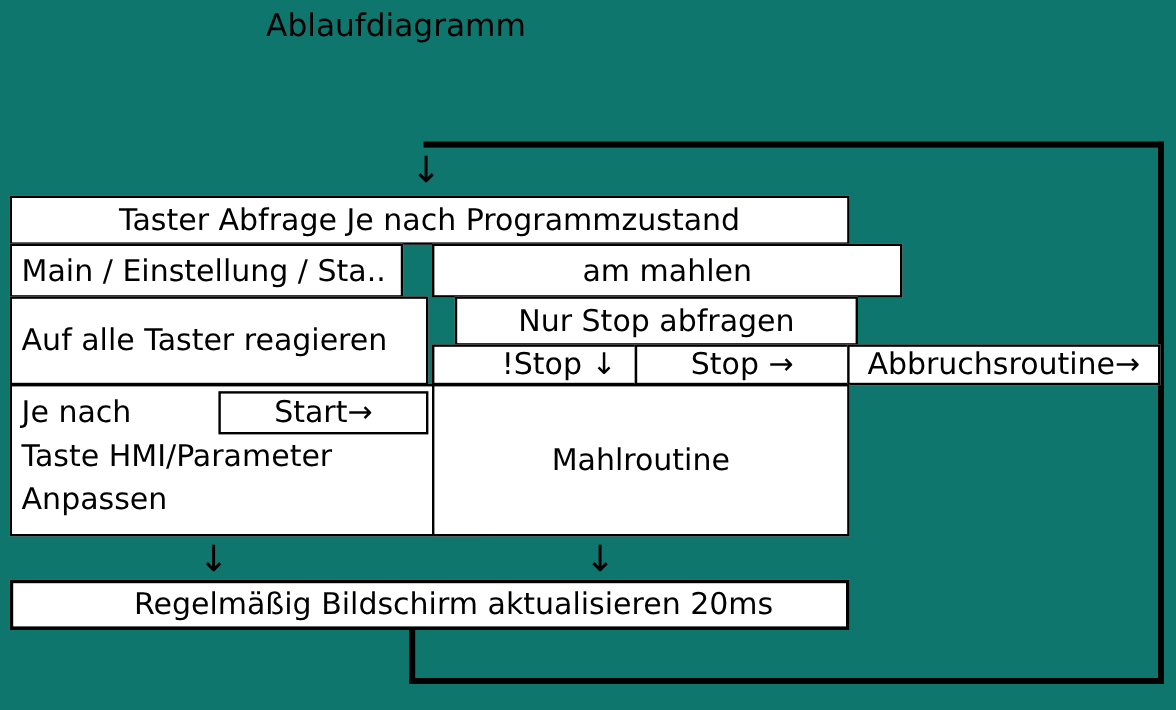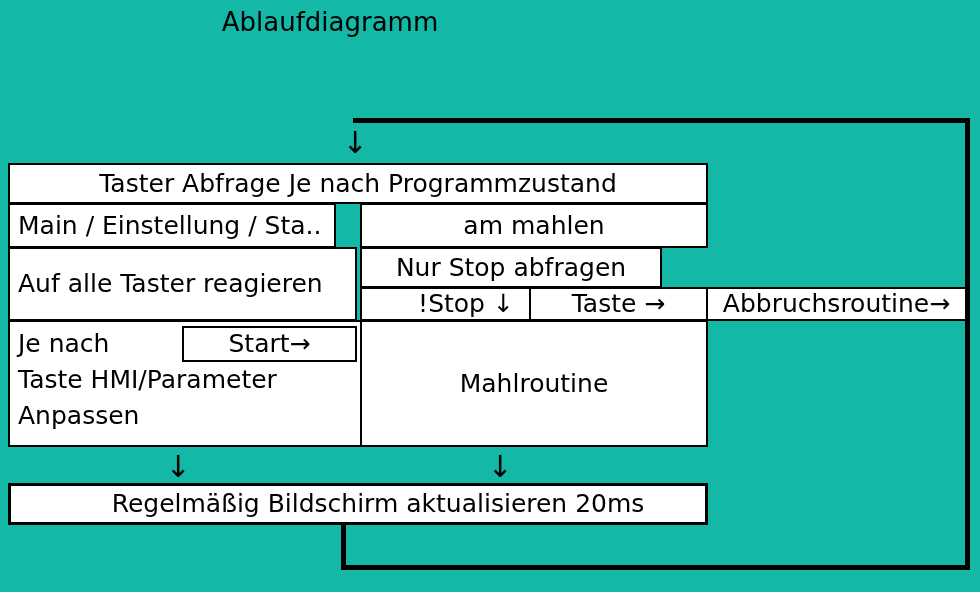--- a/index.html
+++ b/index.html
@@ -4,21 +4,21 @@
 <style>
   html, body {
     margin: 0;
     padding: 0;
     background: #ffffff;
   }
   #page {
     position: relative;
     width: 980px;
     height: 592px;
-    background: #14b8a6;
+    background: #0f766e;
     font-family: "DejaVu Sans", "Liberation Sans", sans-serif;
     color: #000000;
     overflow: hidden;
   }
   .title {
     position: absolute;
     left: 0;
     top: 6px;
     width: 660px;
     text-align: center;
@@ -76,28 +76,28 @@
   <div class="vline" style="left:965px; top:118px; height:452px;"></div>
   <div class="hline" style="left:341px; top:565px; width:629px;"></div>
   <div class="vline" style="left:341px; top:524px; height:45px;"></div>
 
   <div class="arrow" style="left:340px; top:128px; width:30px;">↓</div>
 
   <div class="cell center" style="left:8px; top:163px; width:700px; height:41px;text-align:center;">Taster Abfrage Je nach Programmzustand</div>
 
   <div class="cell left" style="left:8px; top:203px; width:328px; height:45px;">Main / Einstellung / Sta..</div>
 
-  <div class="cell center" style="left:360px; top:203px; width:348px; height:45px;">am mahlen</div>
+  <div class="cell center" style="left:360px; top:203px; width:392px; height:45px;">am mahlen</div>
 
   <div class="cell left" style="left:8px; top:247px; width:349px; height:74px;">Auf alle Taster reagieren</div>
 
-  <div class="cell center" style="left:360px; top:247px; width:302px; height:41px;text-align:center;">Nur Stop abfragen</div>
+  <div class="cell center" style="left:379px; top:247px; width:336px; height:41px;text-align:center;">Nur Stop abfragen</div>
 
   <div class="cell center" style="left:360px; top:287px; width:171px; height:34px;padding-left:41px;">!Stop ↓</div>
-  <div class="cell center" style="left:529px; top:287px; width:179px; height:34px;">Taste →</div>
+  <div class="cell center" style="left:529px; top:287px; width:179px; height:34px;">Stop →</div>
 
   <div class="cell center" style="left:706px; top:287px; width:261px; height:34px;">Abbruchsroutine→</div>
 
   <div class="cell left" style="left:8px; top:320px; width:390px; height:127px; align-items:flex-start; padding-top:4px; line-height:36px;">Je nach
 Taste HMI/Parameter
 Anpassen</div>
 
   <div class="cell center" style="left:360px; top:320px; width:348px; height:127px;">Mahlroutine</div>
 
   <div class="cell center" style="left:182px; top:326px; width:175px; height:36px;">Start→</div>

